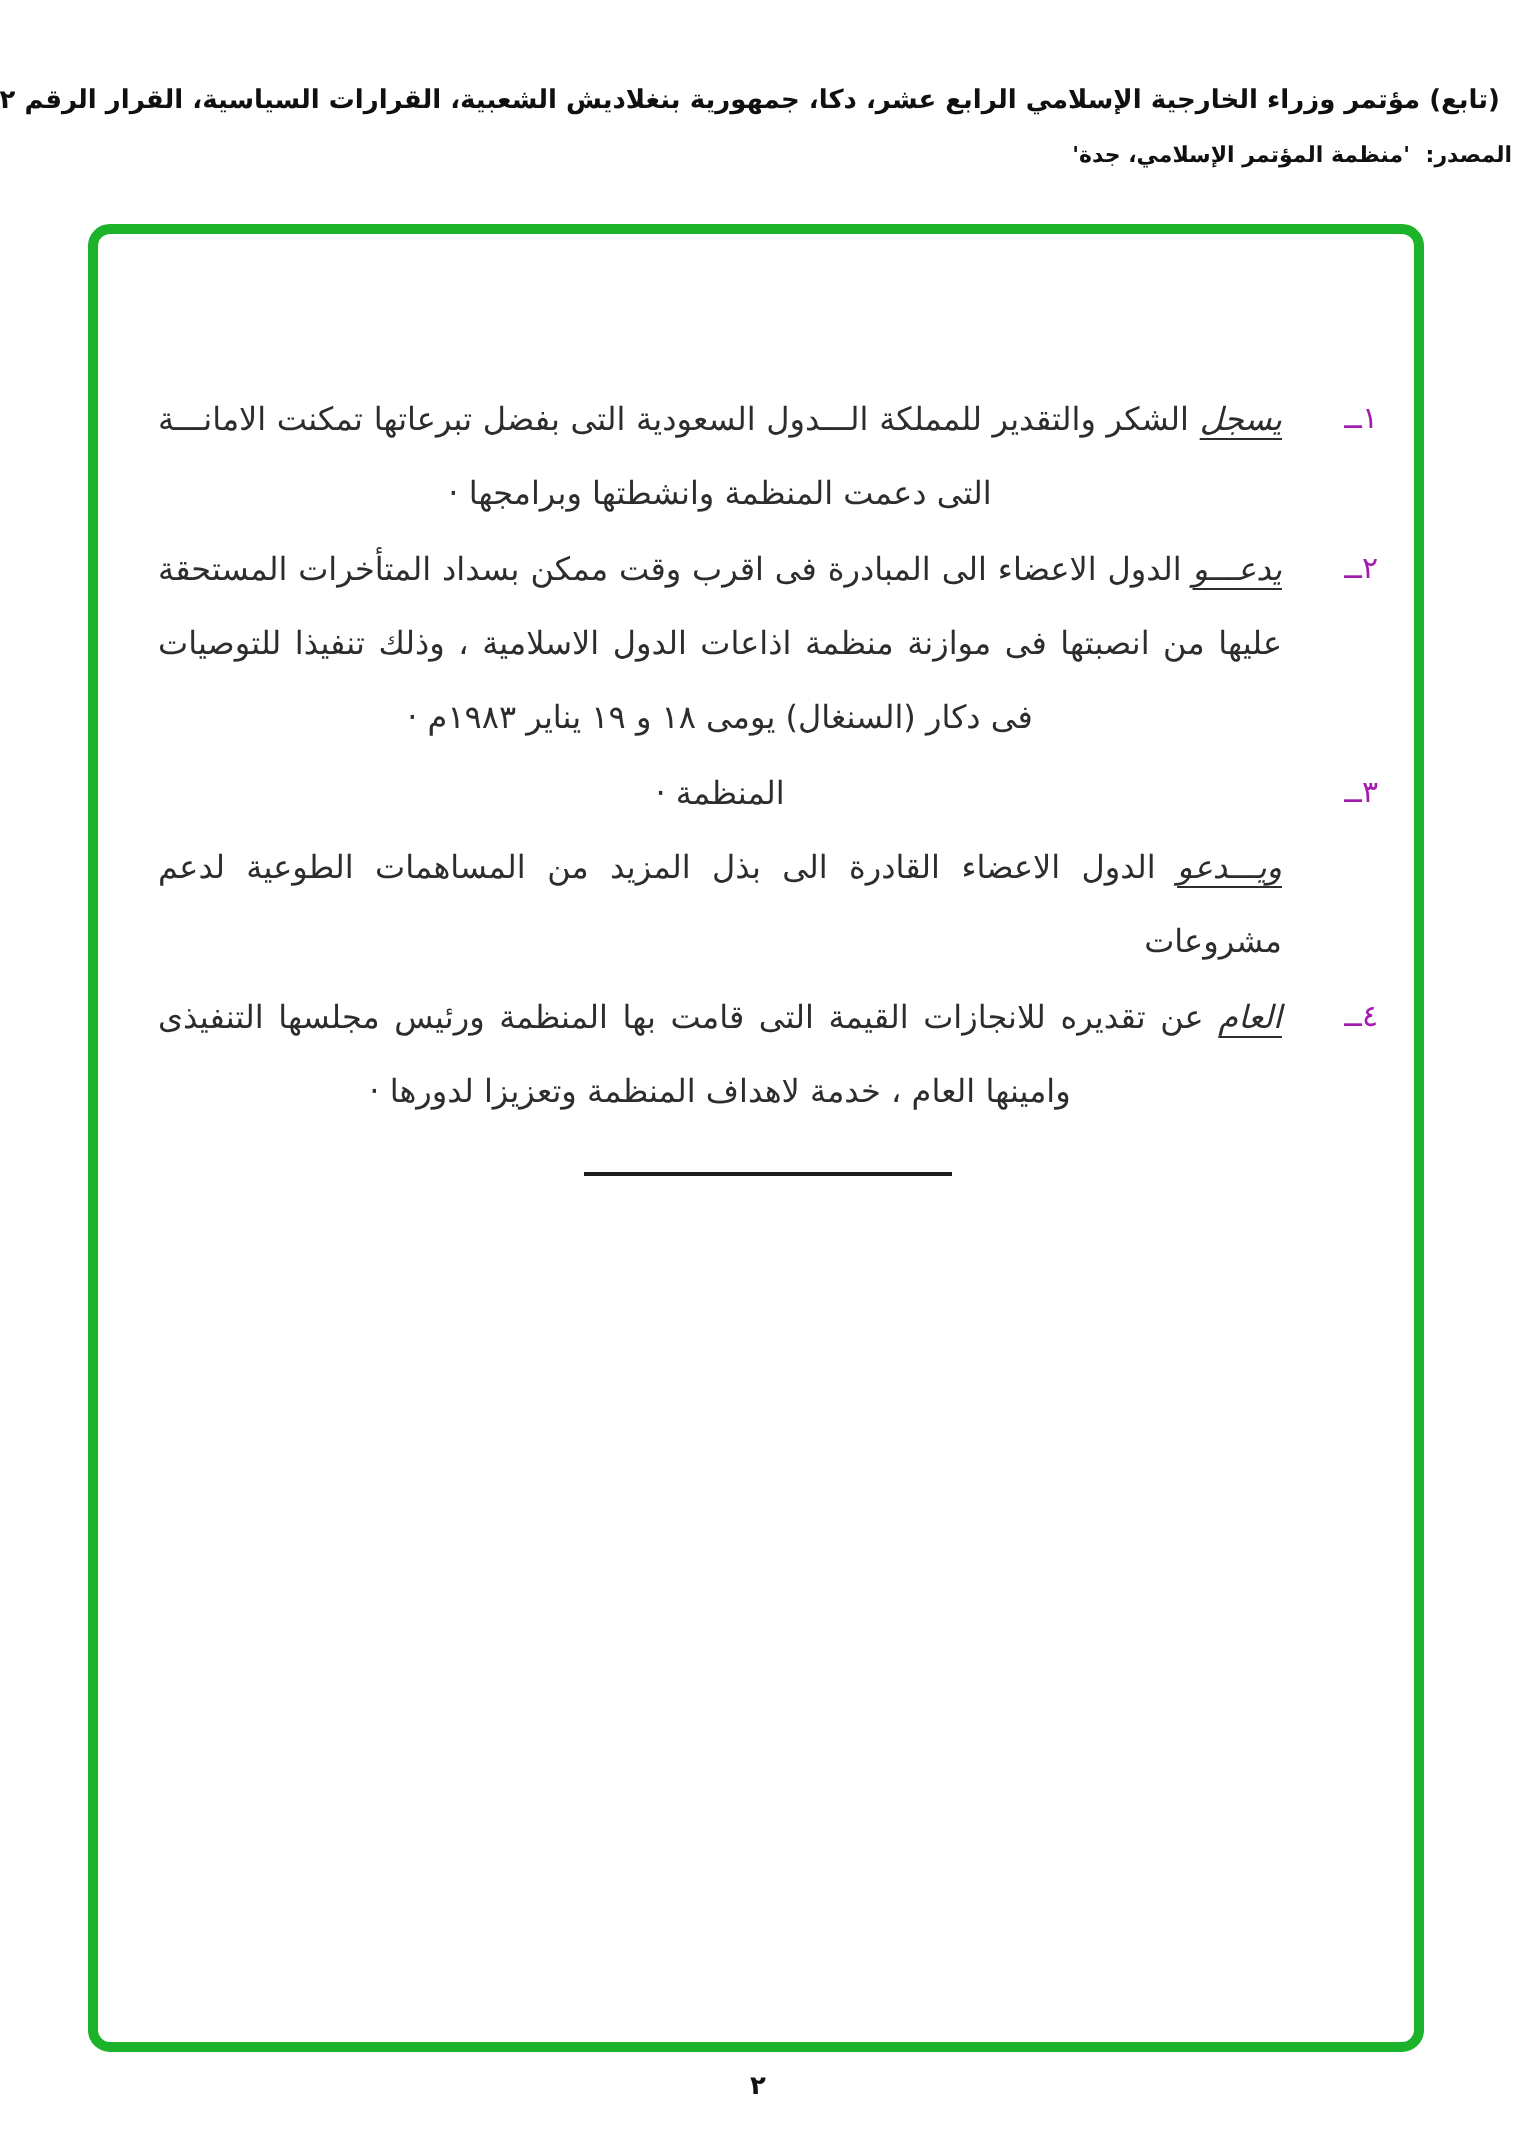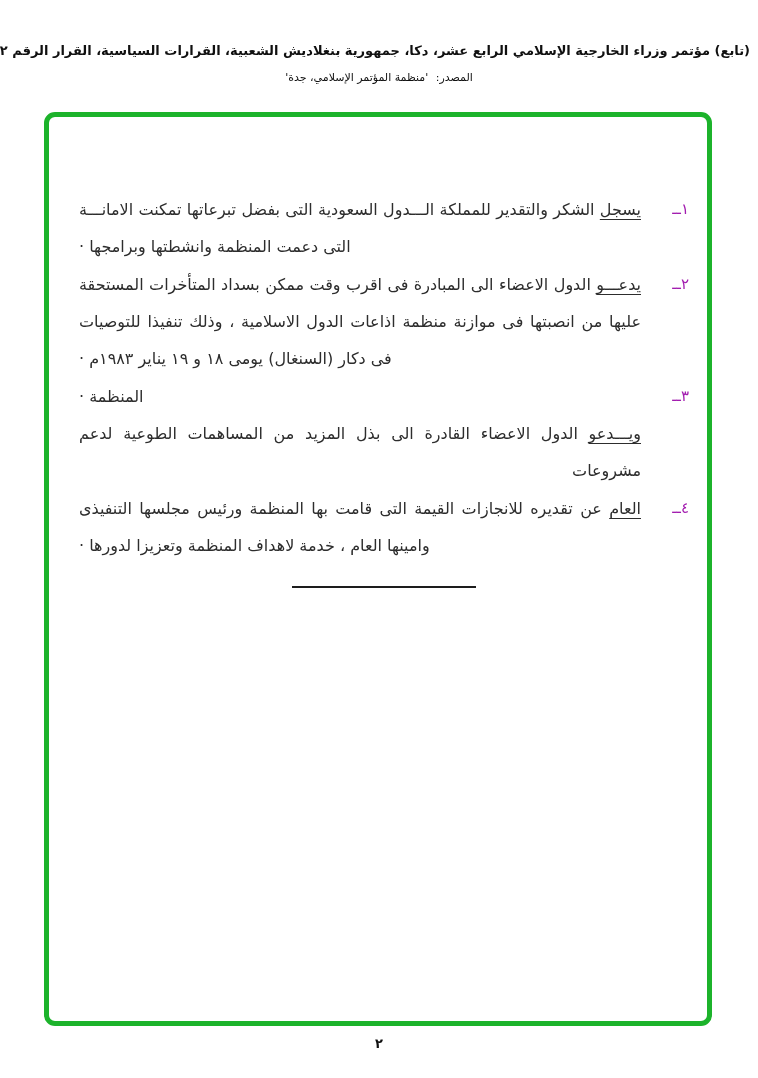--- a/index.html
+++ b/index.html
@@ -28,23 +28,23 @@
     color: #101010;
     letter-spacing: 0px;
     white-space: nowrap;
   }
   .header-source {
     position: absolute;
     top: 71px;
     left: 0;
     right: 0;
     direction: rtl;
-    text-align: center;
+    text-align: right;
     font-size: 11px;
-    font-weight: normal;
+    font-weight: bold;
     color: #101010;
   }
   .header-source span { margin: 0 2px; }
   
   .frame {
     position: absolute;
     left: 44px;
     top: 112px;
     width: 658px;
     height: 904px;
@@ -80,25 +80,26 @@
   .line {
     direction: rtl;
     line-height: 37px;
     min-height: 37px;
   }
   .just {
     text-align: justify;
     text-align-last: justify;
   }
   .last {
-    text-align: left;
+    text-align: center;
   }
   .lead {
     text-decoration: underline;
     text-underline-offset: 4px;
+    font-style: italic;
   }
   .separator {
     width: 184px;
     height: 0;
     border-top: 2px solid #1d1d1d;
     margin: 22px auto 0 auto;
   }
   
   .page-number {
     position: absolute;

